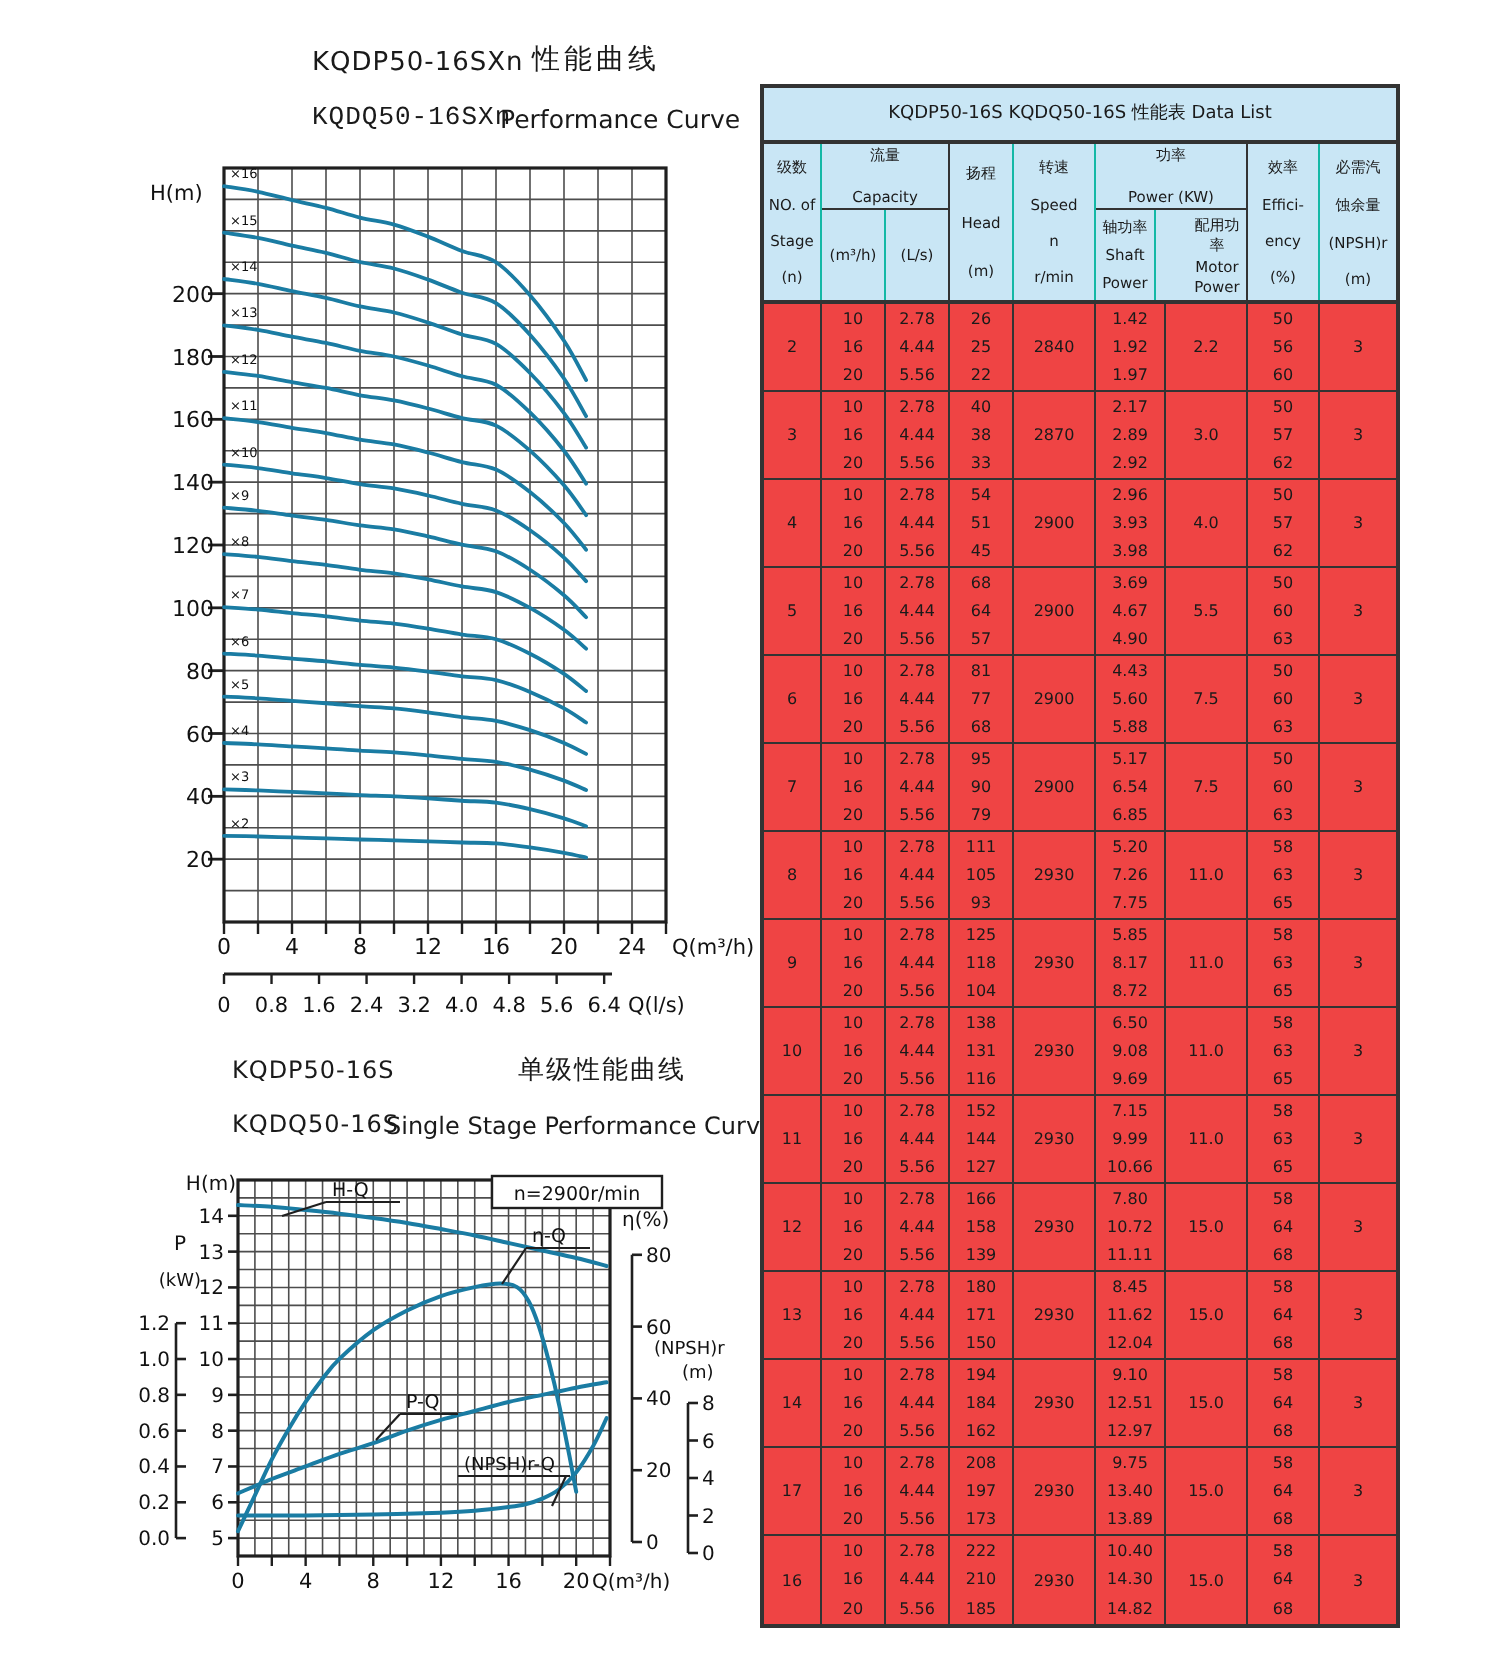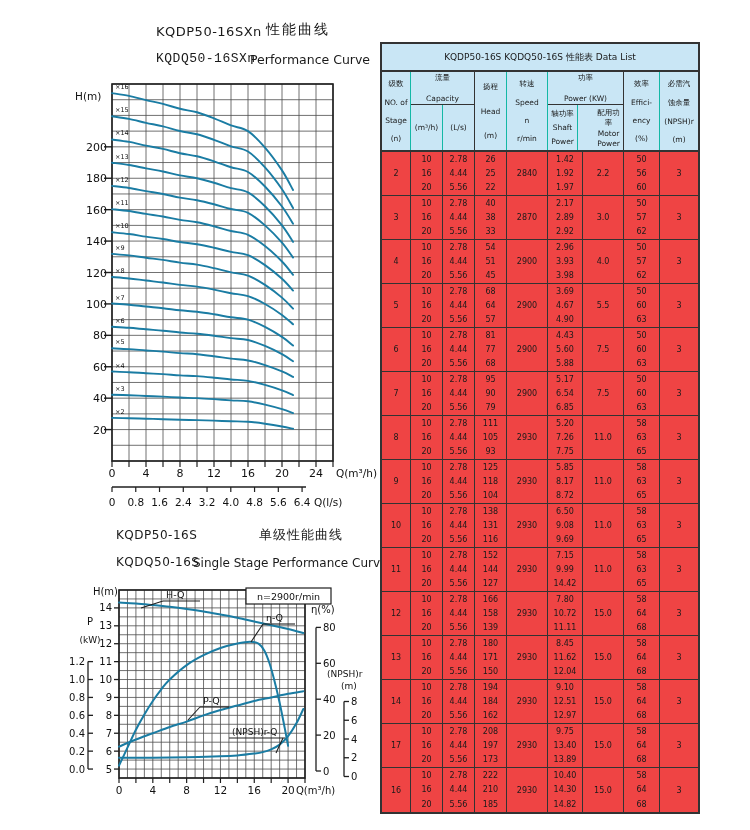--- a/index.html
+++ b/index.html
@@ -770,21 +770,21 @@
           <span>152</span>
           <span>144</span>
           <span>127</span>
         </div>
         <div class="bc w5 single">
           <span>2930</span>
         </div>
         <div class="bc w6">
           <span>7.15</span>
           <span>9.99</span>
-          <span>14.42</span>
+          <span>10.66</span>
         </div>
         <div class="bc w7 single">
           <span>11.0</span>
         </div>
         <div class="bc w8">
           <span>58</span>
           <span>63</span>
           <span>65</span>
         </div>
         <div class="bc w9 single">

